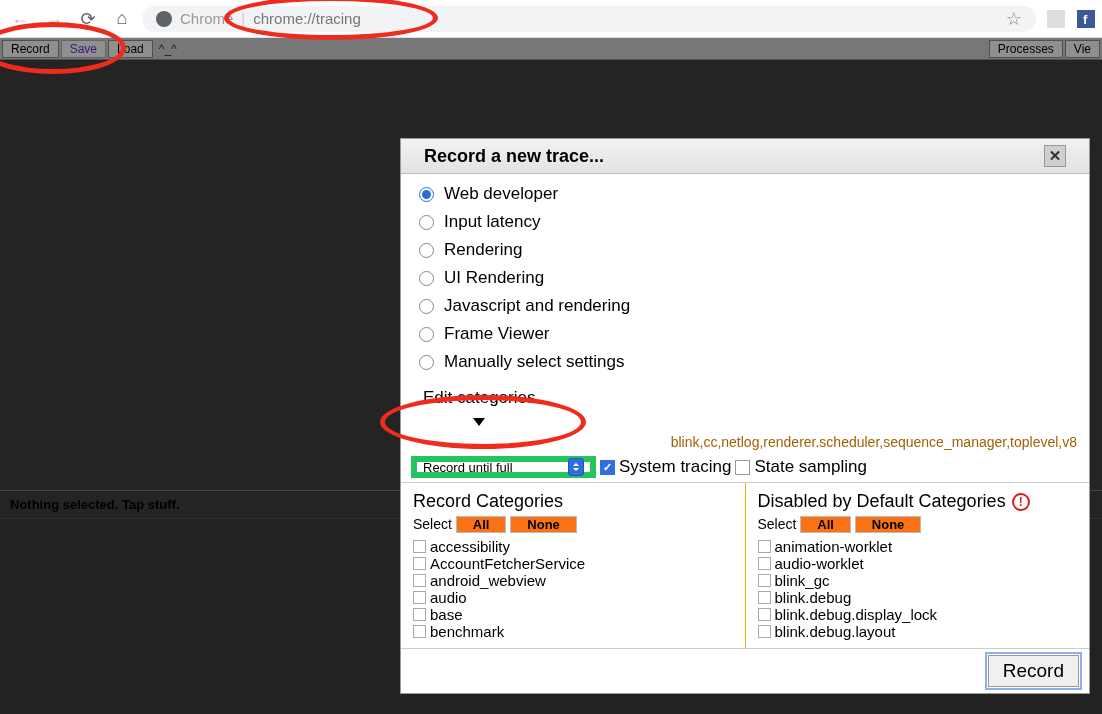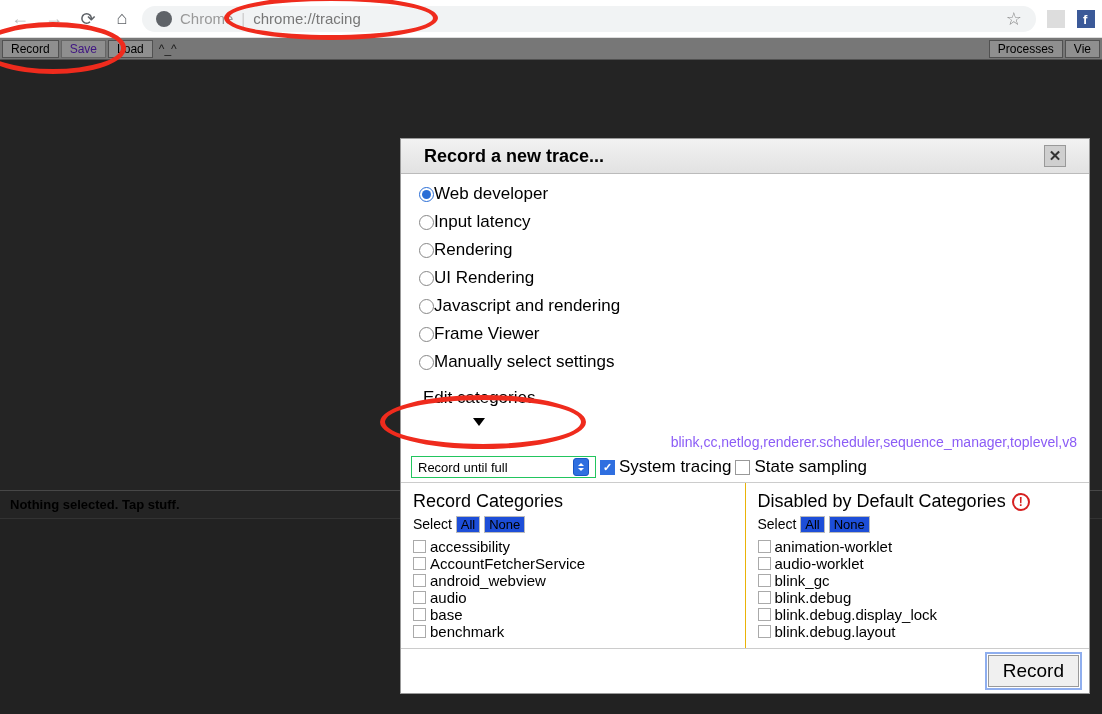--- a/index.html
+++ b/index.html
@@ -137,53 +137,53 @@
   font-size: 15px;
   color:#333;
 }
 .radios {
   padding: 10px 18px 4px 18px;
   display:flex;
   flex-direction:column;
   gap: 8px;
   font-size: 17px;
 }
-.radio-line{ display:flex; align-items:center; gap:0;}
+.radio-line{ display:flex; align-items:center; gap:10px;}
 .radio-dot{
   width:15px;height:15px;border:1px solid #888;border-radius:50%;
   display:inline-flex;align-items:center;justify-content:center;flex-shrink:0;
 }
 .radio-dot.sel{ border-color:#2a6ed6;}
 .radio-dot.sel::after{content:"";width:9px;height:9px;border-radius:50%;background:#2a6ed6;}
 
 .edit-cat{
   display:inline-flex;align-items:center;gap:10px;
   margin: 10px 0 6px 18px;
   font-size:17px;
   padding:2px 10px 2px 4px;
   flex-direction:column;
 }
 .tri{ width:0;height:0;border-left:6px solid transparent;border-right:6px solid transparent;border-top:8px solid #000;}
 
 .helper-line{
   text-align:right;
-  color:#8b5cf6;
+  color:#a16207;
   font-size:14px;
   padding: 0 12px 2px 0;
 }
 
 .rec-options{
   display:flex;align-items:center;gap:4px;
   padding: 4px 10px;
   border-bottom:1px solid #ccc;
 }
 .select-box{
   display:inline-flex;align-items:center;
   width:185px;height:22px;
-  border:1px solid #22c55e;padding:0 6px;font-size:13px;
+  border:6px solid #22c55e;padding:0 6px;font-size:13px;
   background:#fff;
 }
 .select-arrows{
   margin-left:auto;
   width:16px;height:18px;
   background:#2f6fe0;
   border:1px solid #1a56c4;
   border-radius:3px;
   display:flex;flex-direction:column;align-items:center;justify-content:center;
   gap:0px;
@@ -206,21 +206,21 @@
   font-size:16px;
 }
 .col + .col{ border-left:1px solid #eab308;}
 .col-title{font-size:18px;margin-bottom:4px;display:flex;align-items:center;gap:6px;}
 .warn-circle{
   width:18px;height:18px;border:2px solid #d62020;border-radius:50%;
   color:#d62020;font-weight:bold;font-size:12px;
   display:inline-flex;align-items:center;justify-content:center;
 }
 .sel-row{font-size:14px;margin-bottom:6px;}
-.tag{background:#1d4ed8;border:1px solid #bbb;padding:0 4px;font-size:13px;}
+.tag{background:#f97316;border:1px solid #bbb;padding:0 16px;font-size:13px;font-weight:bold;}
 .cat-list{display:flex;flex-direction:column;gap:0px;font-size:15px;margin-top:4px;}
 .cat-item{display:flex;align-items:center;gap:4px;}
 .cb-s{width:13px;height:13px;border:1px solid #aaa;flex-shrink:0;}
 
 .dialog-footer{
   display:flex;justify-content:flex-end;padding:6px 10px;
 }
 .record-btn{
   font-size:19px;padding:4px 14px;
   background:#f0f0f0;border:1px solid #999;

